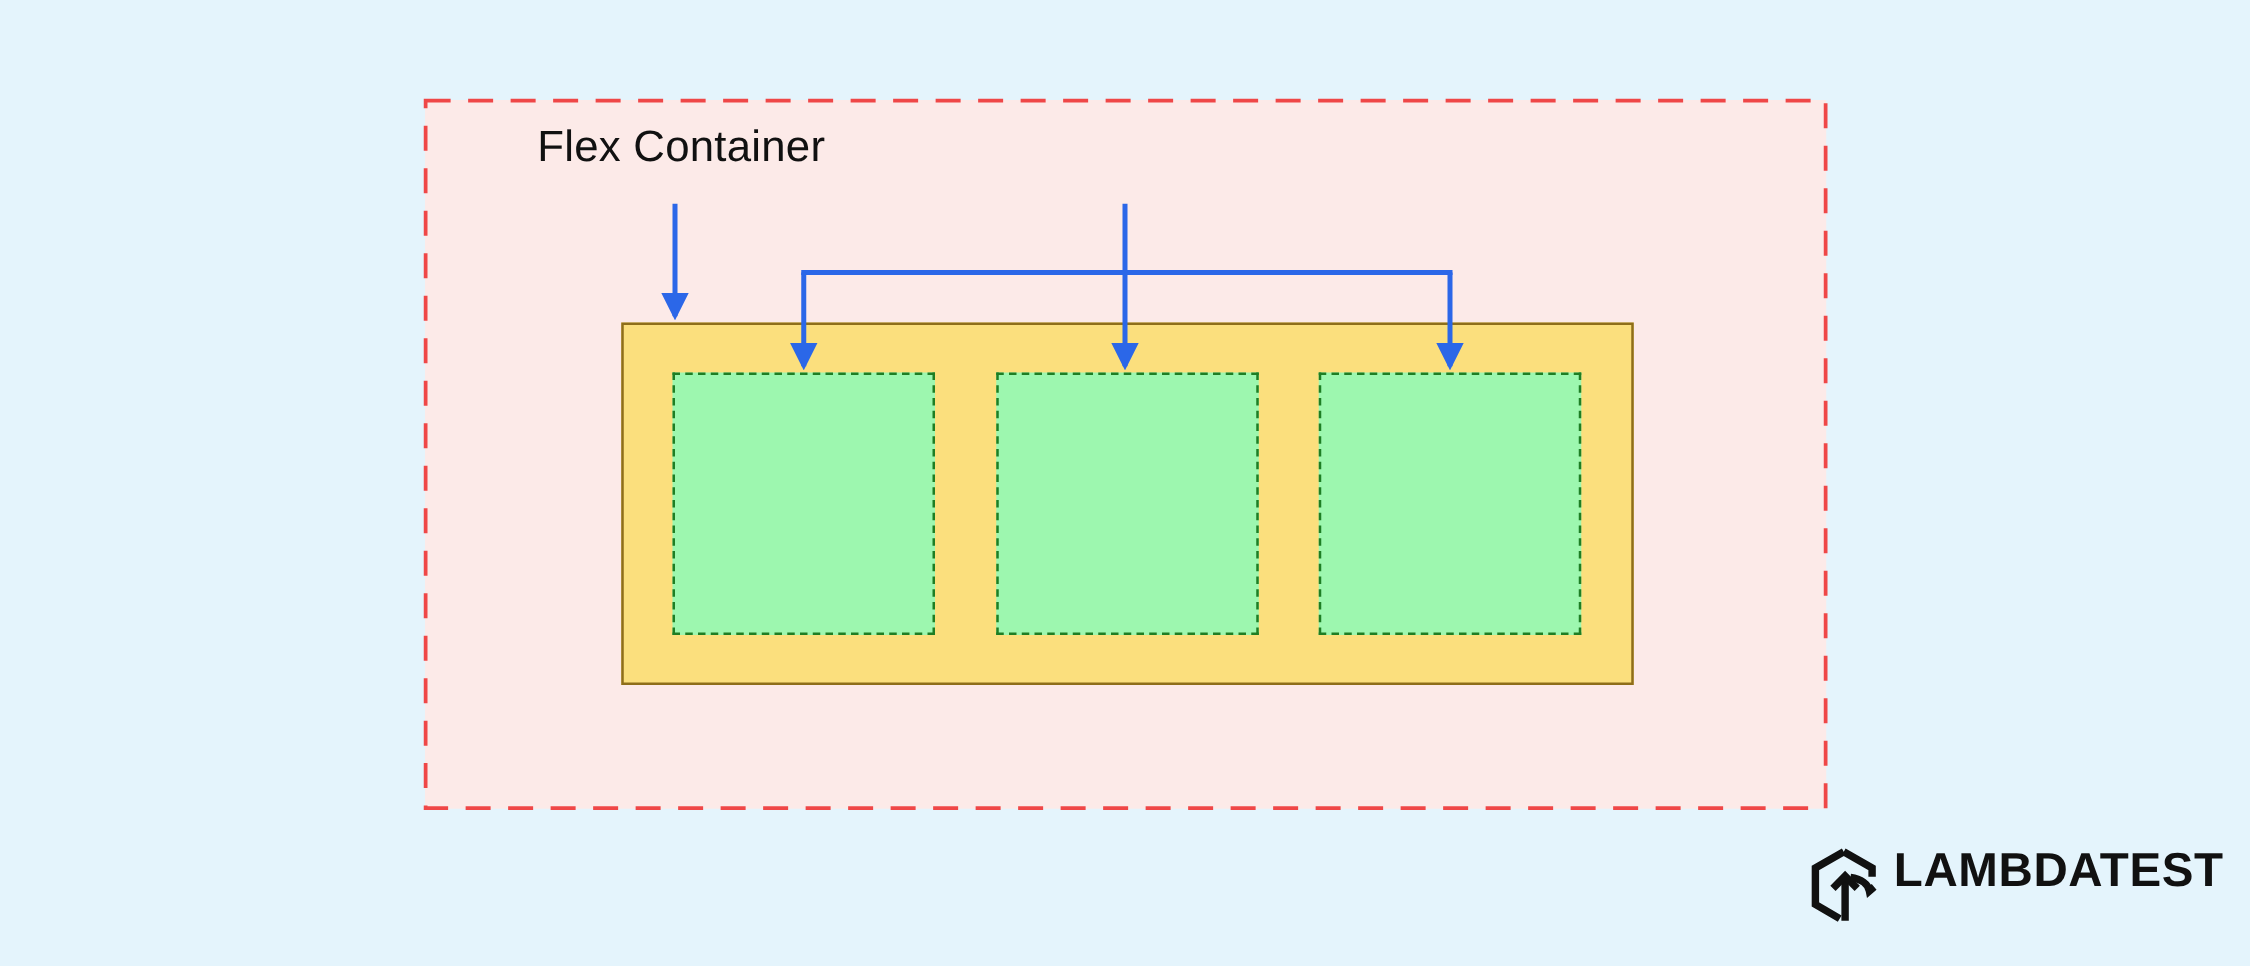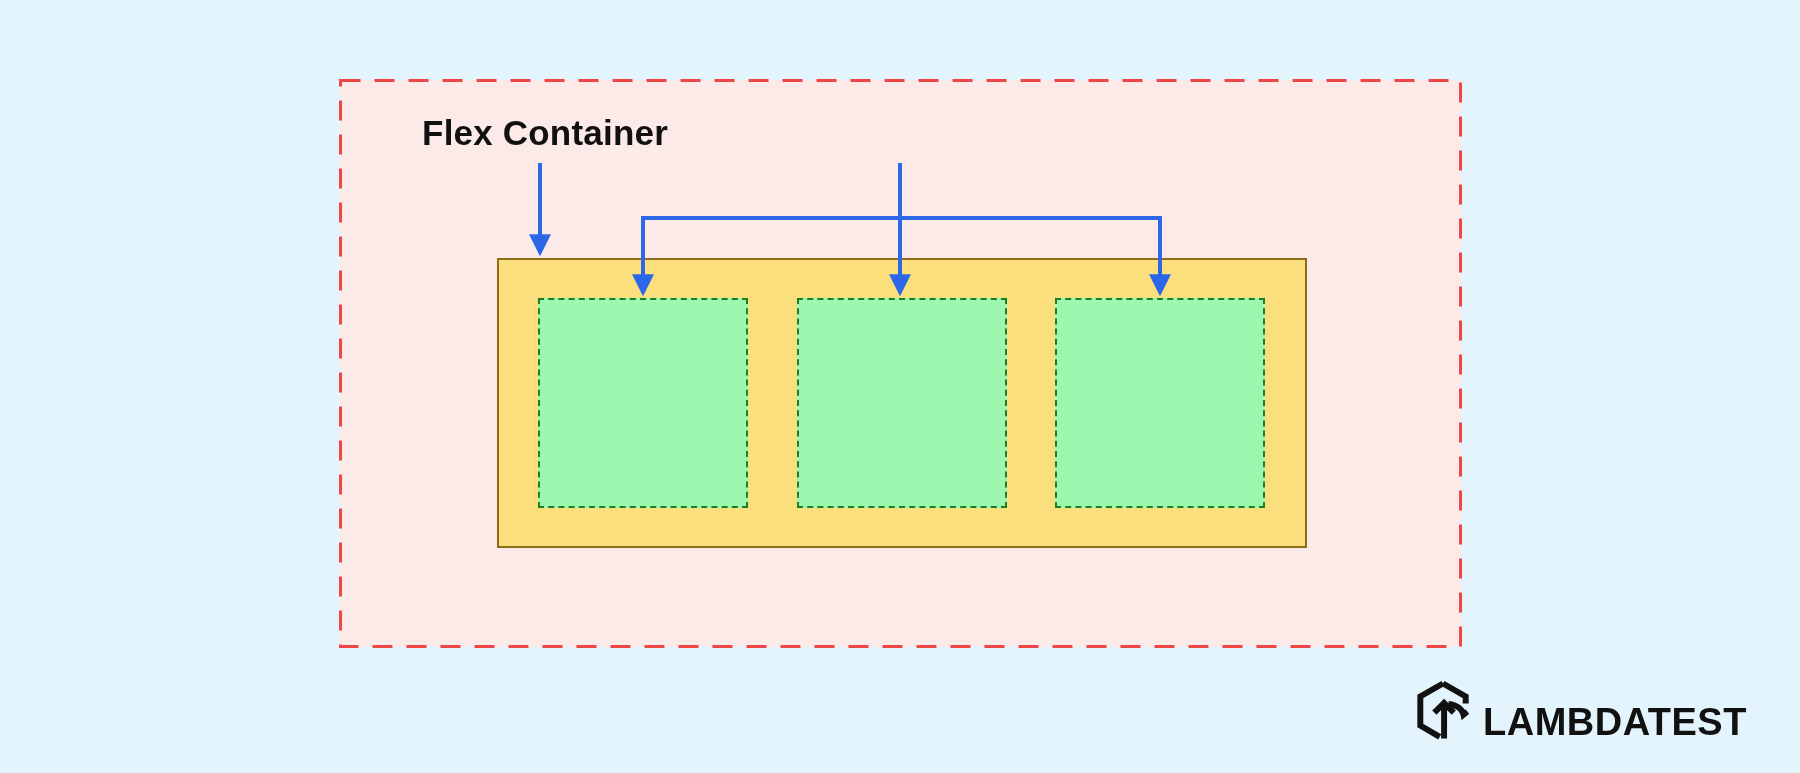--- a/index.html
+++ b/index.html
@@ -45,25 +45,25 @@
   .flex-item {
     width: 210px;
     height: 210px;
     box-sizing: border-box;
     background: var(--item_fill, #9DF7AF);
     border: 2px dashed var(--item_border, #1E7E24);
   }
   
   .label {
     position: absolute;
-    top: 114px;
+    top: 99px;
     transform: translateX(-50%);
     font-size: 35px;
     line-height: 1.1;
-    font-weight: 700;
+    font-weight: 400;
     letter-spacing: 0.2px;
     color: var(--text, #111111);
     white-space: nowrap;
   }
   .label-container { left: 545px; }
   .label-items     { left: 901px; }
   
   .overlay {
     position: absolute;
     inset: 0;
@@ -81,25 +81,25 @@
     fill: none;
     stroke: var(--arrow, #2B67E8);
     stroke-width: 4;
   }
   .overlay .arrow-head-fill {
     fill: var(--arrow, #2B67E8);
   }
   
   .logo {
     position: absolute;
-    left: 1416px;
+    left: 1448px;
     top: 676px;
     height: 68px;
     display: flex;
-    align-items: flex-end;
+    align-items: flex-start;
     gap: 13px;
   }
   .logo-icon-svg {
     display: block;
     width: 54px;
     height: 66px;
   }
   .logo-icon-svg path {
     fill: none;
     stroke: var(--text, #111111);

